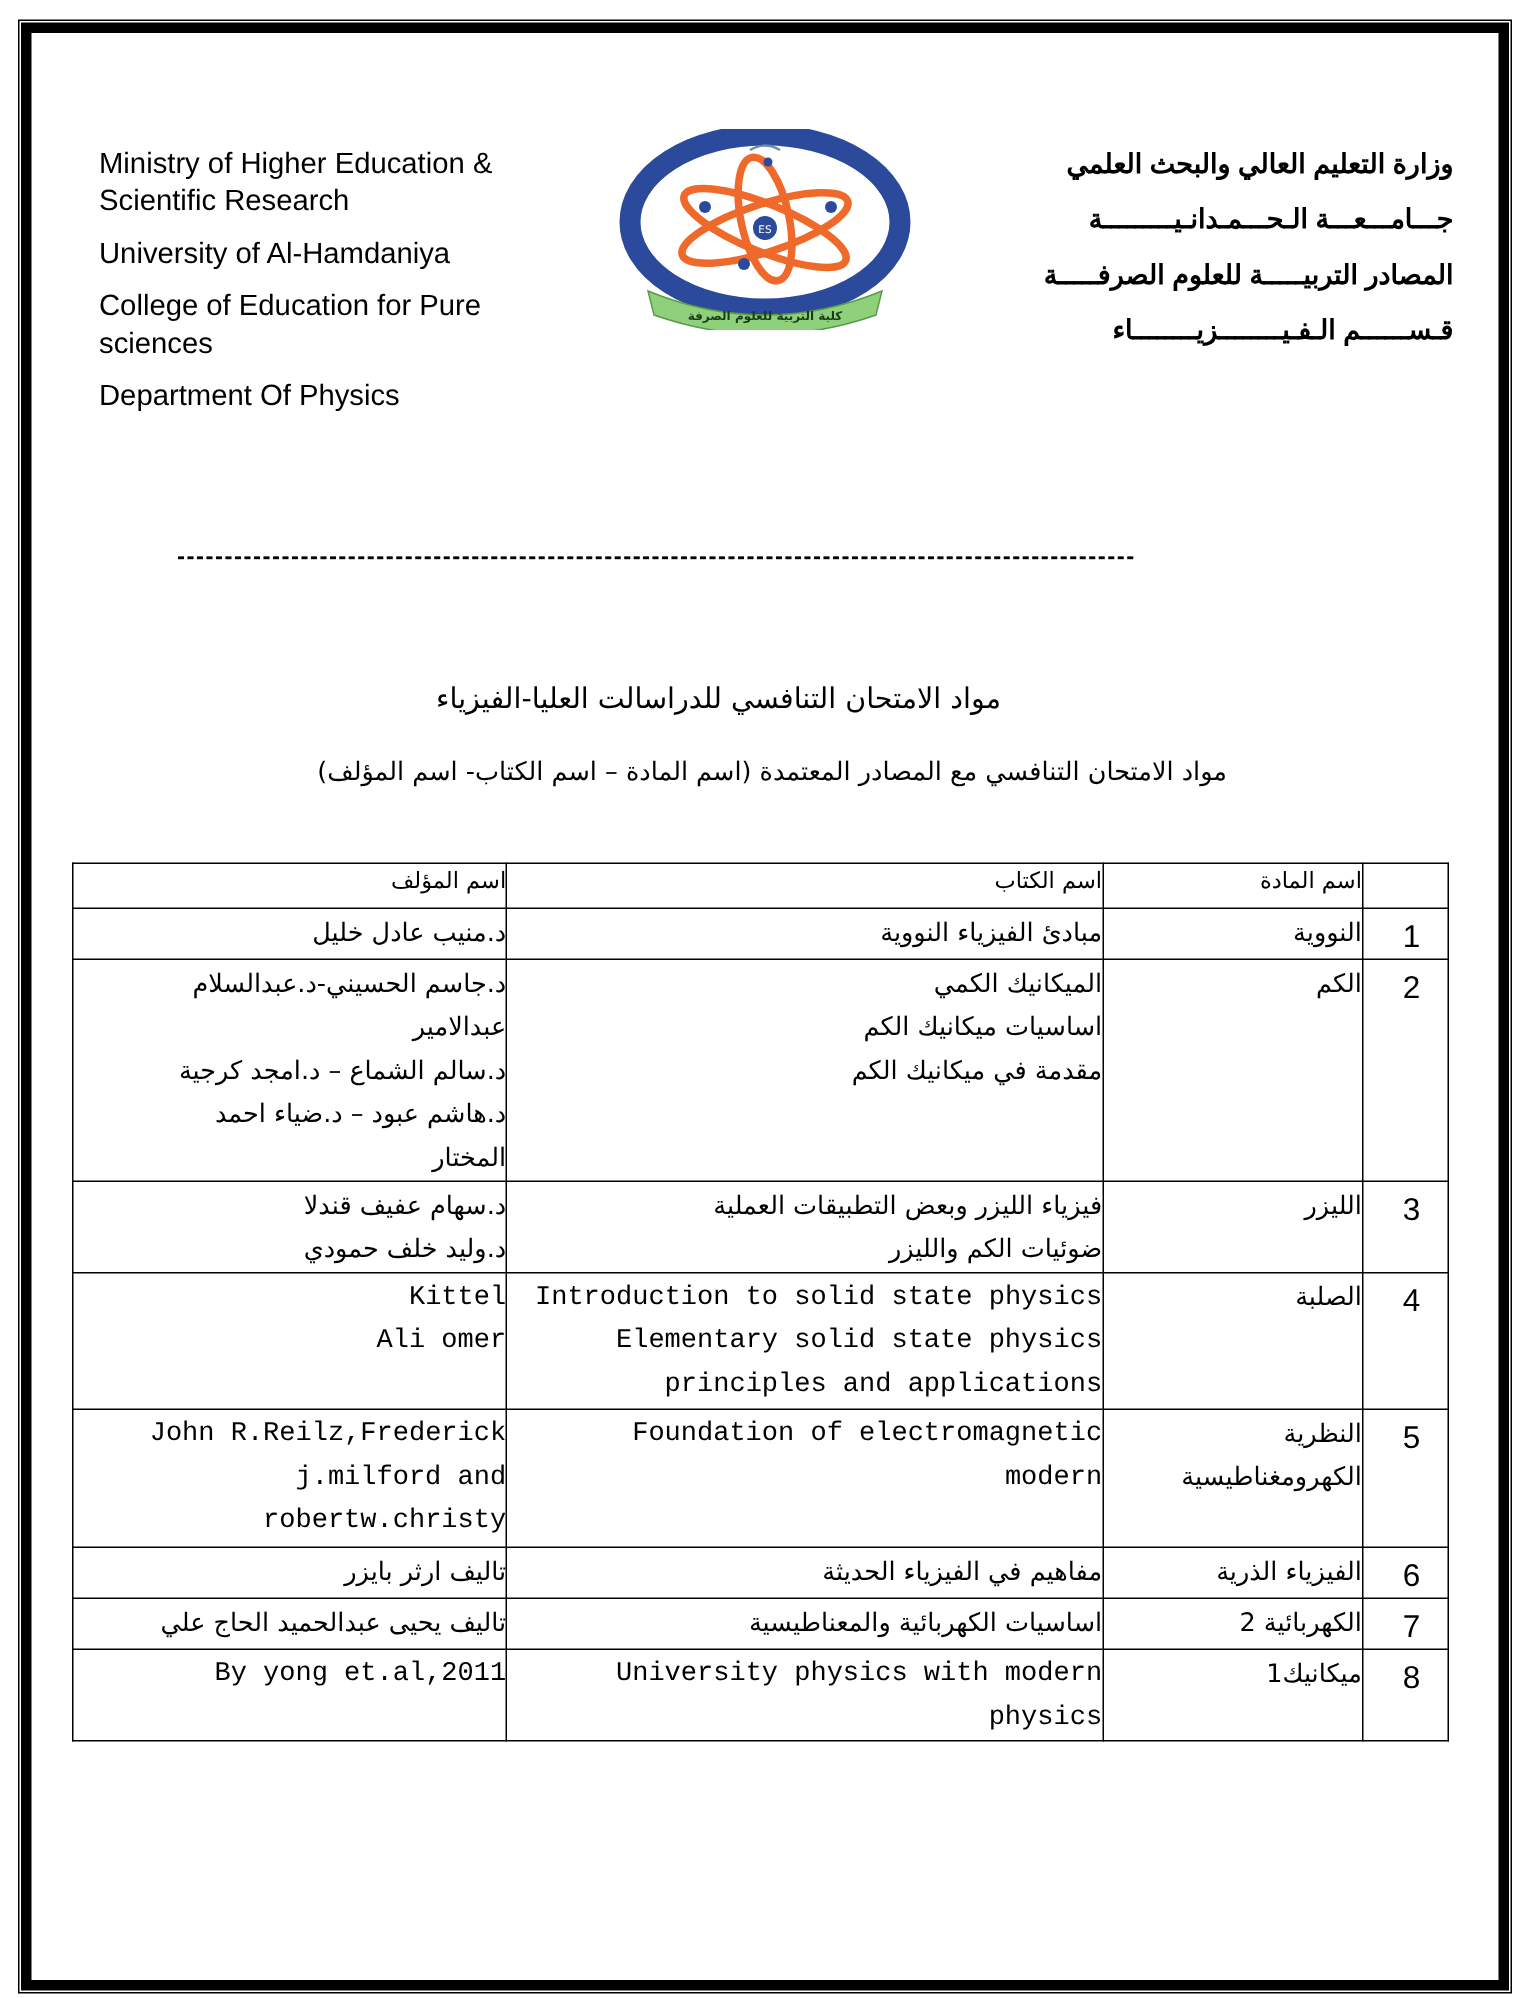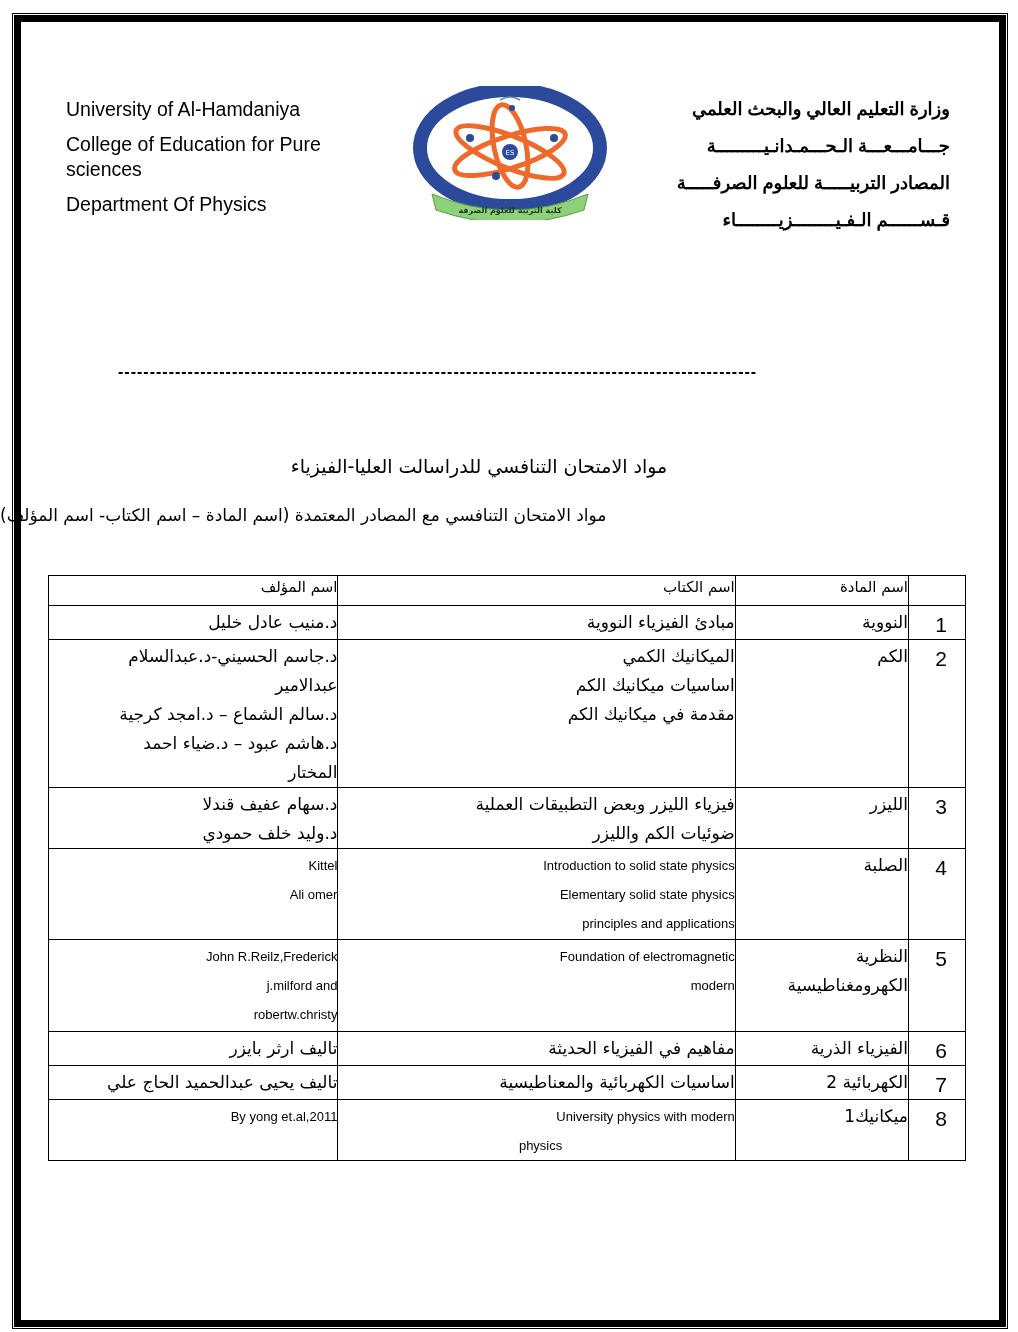--- a/index.html
+++ b/index.html
@@ -1,47 +1,48 @@
 <!DOCTYPE html>
 <html><head>
 <meta charset="utf-8">
 <style>
   html, body { margin: 0; padding: 0; background: #ffffff; }
   body { width: 1018px; height: 1332px; position: relative; overflow: hidden; font-family: "Liberation Sans", sans-serif; color: #000; }
   .outer-frame { position: absolute; left: 12px; top: 13px; width: 996px; height: 1316px; border: 1px solid #000; box-sizing: border-box; }
   .inner-frame { position: absolute; left: 14px; top: 15px; width: 992px; height: 1312px; border: 7px solid #000; box-sizing: border-box; }
   .header-en { position: absolute; left: 66px; top: 97px; width: 310px; font-size: 19.5px; line-height: 25px; }
   .header-en p { margin: 0 0 10px 0; }
-  .header-ar { position: absolute; right: 68px; top: 97px; width: 300px; direction: rtl; text-align: right; font-weight: bold; font-size: 18px; line-height: 25px; }
+  .header-ar { position: absolute; right: 49px; top: 97px; width: 300px; direction: rtl; text-align: right; font-weight: bold; font-size: 18px; line-height: 25px; }
   .header-ar p { margin: 0 0 12px 0; letter-spacing: 0.5px; }
   .logo { position: absolute; left: 412px; top: 86px; width: 196px; height: 134px; }
   .separator { position: absolute; left: 118px; top: 363px; width: 800px; height: 18px; overflow: hidden; white-space: nowrap; font-size: 16px; font-weight: bold; letter-spacing: 1px; line-height: 18px; }
   .title { position: absolute; left: 0; top: 455px; width: 1018px; text-align: center; direction: rtl; font-family: "DejaVu Sans", sans-serif; font-size: 19px; }
   .title span { display: inline-block; margin-right: 60px; }
-  .subtitle { position: absolute; left: 0; top: 505px; width: 848px; text-align: left; direction: rtl; font-family: "DejaVu Sans", sans-serif; font-size: 17px; }
+  .subtitle { position: absolute; left: 0; top: 505px; width: 848px; text-align: right; direction: rtl; font-family: "DejaVu Sans", sans-serif; font-size: 17px; }
   .subtitle span { display: inline-block; margin-right: 30px; }
   table.subjects { position: absolute; left: 48px; top: 575px; width: 918px; border-collapse: collapse; direction: rtl; }
   table.subjects td, table.subjects th { border: 1.5px solid #000; vertical-align: top; padding: 2px 0 0 8px; font-weight: normal; text-align: right; font-family: "DejaVu Sans", sans-serif; }
   table.subjects th { font-size: 15px; height: 27px; }
   table.subjects td { font-size: 17px; line-height: 29px; }
   .col-num { width: 46px; }
   .col-subject { width: 158px; }
   .col-book { width: 374px; margin-top: 20px; }
   .col-author { width: 270px; }
   td.num { text-align: center !important; font-family: "Liberation Sans", sans-serif !important; font-size: 21px !important; padding-top: 4px !important; }
-  .en { font-family: Liberation Sans, sans-serif; font-size: 13px; direction: ltr; unicode-bidi: embed; }
+  .en { font-family: Liberation Mono, monospace; font-size: 18px; direction: ltr; unicode-bidi: embed; }
   .line { display: block; }
 </style>
 </head>
 <body>
 
 <div class="outer-frame"></div>
 <div class="inner-frame"></div>
 
 <div class="header-en">
+  <p>Ministry of Higher Education &amp; Scientific Research</p>
   <p>University of Al-Hamdaniya</p>
   <p>College of Education for Pure sciences</p>
   <p>Department Of Physics</p>
 </div>
 
 <div class="logo">
   <svg width="196" height="134" viewBox="0 0 196 134">
     <ellipse cx="98" cy="62" rx="90" ry="58" fill="#ffffff" stroke="#2b4a9c" stroke-width="14"></ellipse>
     <ellipse cx="98" cy="62" rx="82" ry="50" fill="none" stroke="#ffffff" stroke-width="1"></ellipse>
     <path d="M20 108 Q98 140 176 108 L172 124 Q98 150 24 124 Z" fill="#8fd17a" stroke="#5a9a4a" stroke-width="1"></path>
@@ -186,20 +187,20 @@
           <span class="line">تاليف يحيى عبدالحميد الحاج علي</span>
         </td>
     </tr>
     <tr style="height:61px">
       <td class="num">8</td>
       <td>
           <span class="line">ميكانيك1</span>
         </td>
       <td>
         <span class="line en" style="text-align:right">University physics with modern</span>
-        <span class="line en" style="text-align:center">physics</span>
+        <span class="line en" style="text-align:right">physics</span>
       </td>
       <td>
           <span class="line en" style="text-align:right">By yong et.al,2011</span>
         </td>
     </tr>
   </tbody>
 </table>
 
 </body></html>

